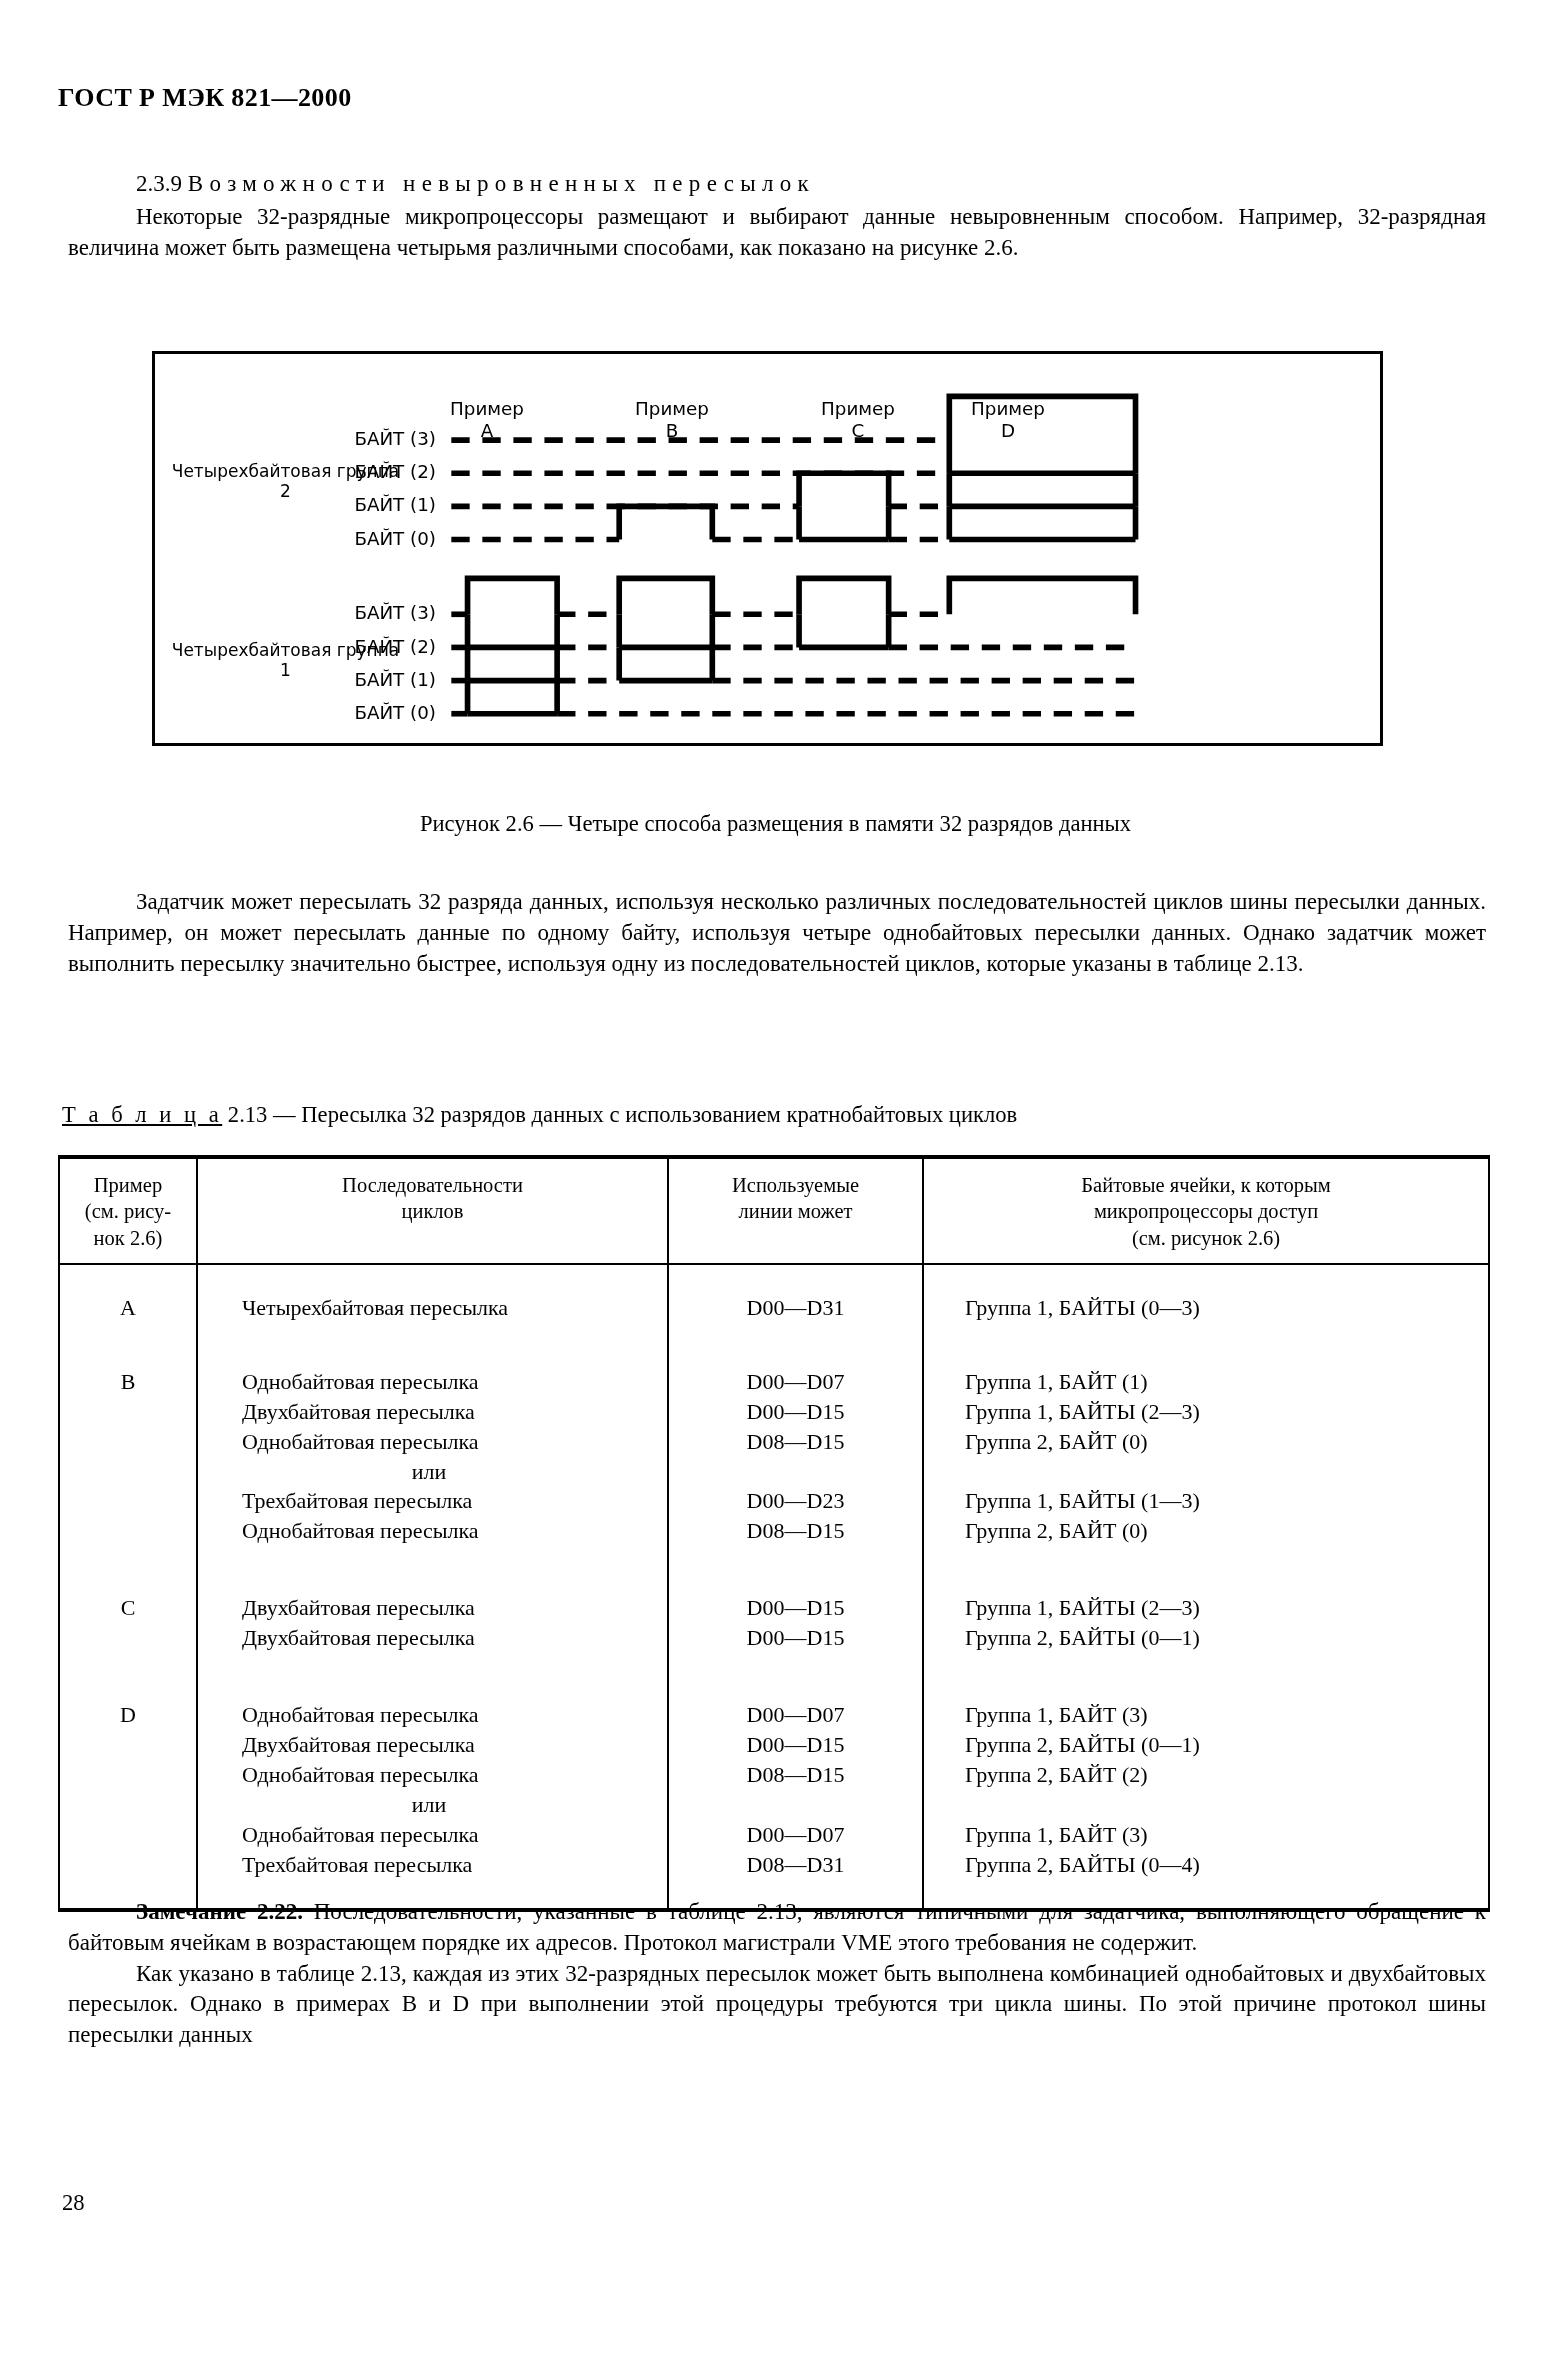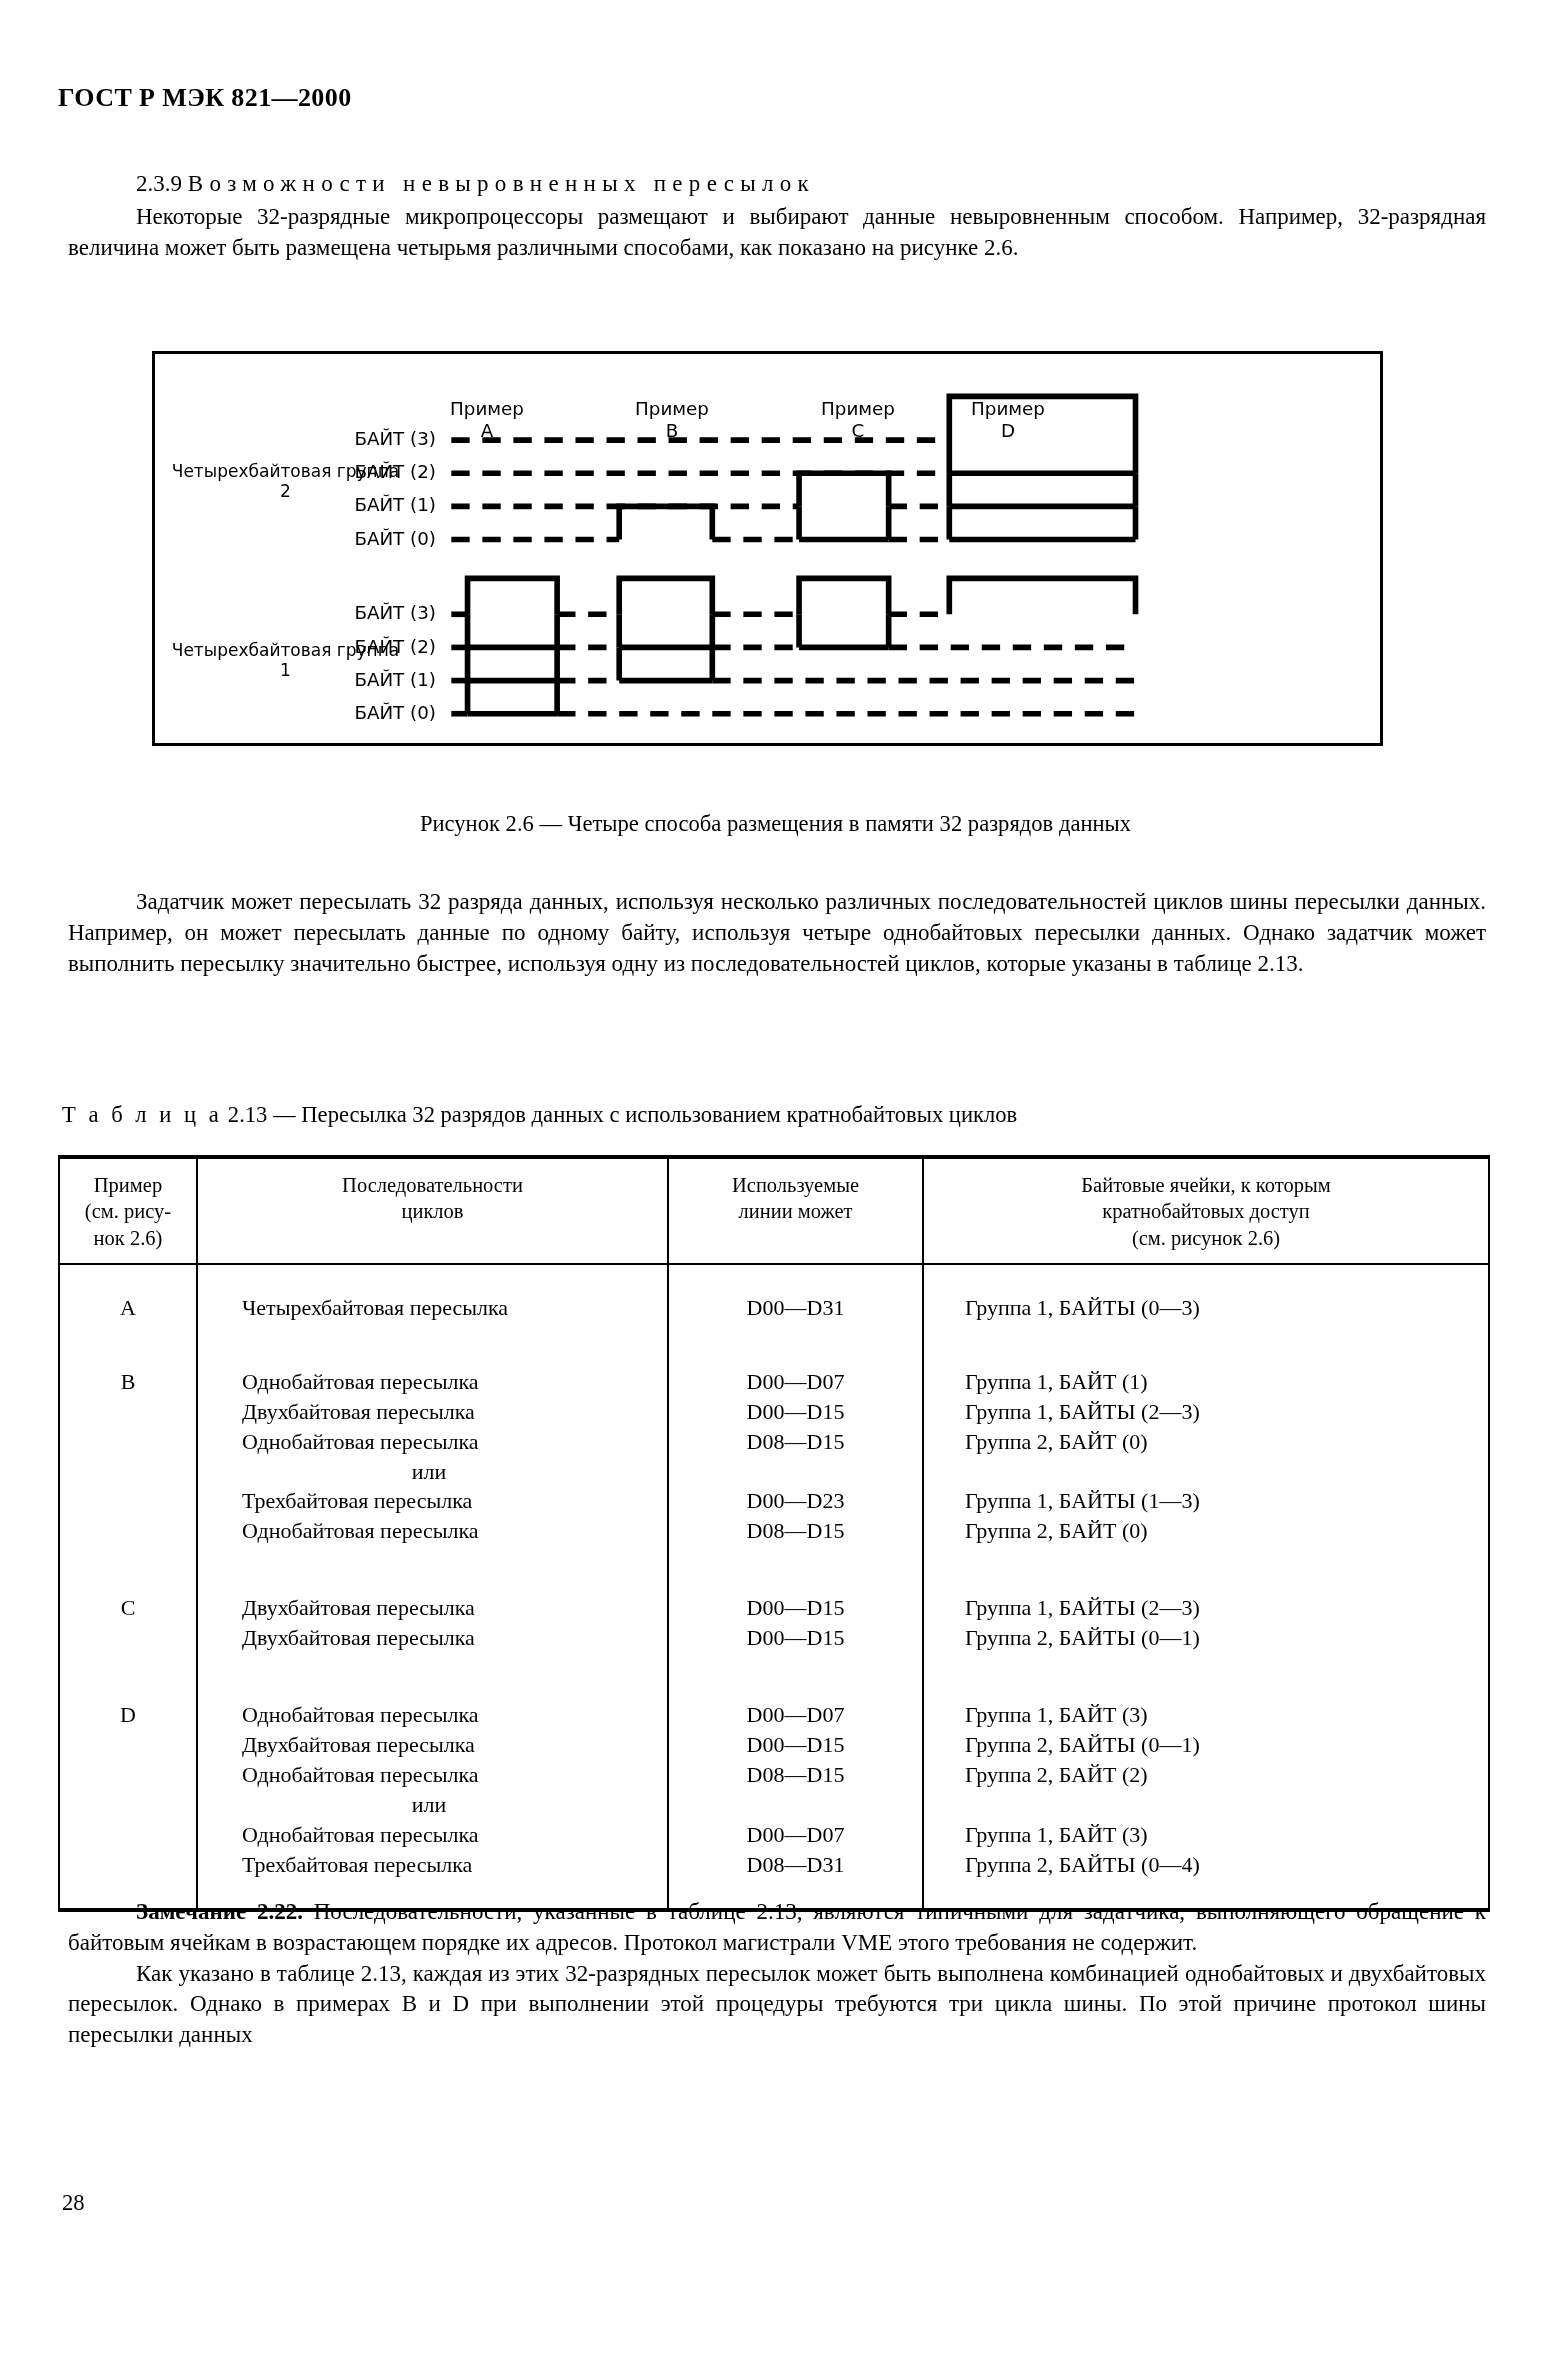--- a/index.html
+++ b/index.html
@@ -109,21 +109,21 @@
   }
 
   
   .table-caption {
     position: absolute;
     left: 62px;
     top: 1102px;
     font-size: 22.6px;
     white-space: nowrap;
   }
-  .table-caption .sp { letter-spacing: 3.5px; }
+  .table-caption .sp { letter-spacing: 3.5px; text-decoration: underline; }
 
   
   .data-table {
     position: absolute;
     left: 58px;
     top: 1155px;
     width: 1430px;
     border-collapse: collapse;
     font-size: 22px;
     table-layout: fixed;
@@ -331,21 +331,21 @@
         <th>
           <div>Последовательности</div>
           <div>циклов</div>
         </th>
         <th>
           <div>Используемые</div>
           <div>линии может</div>
         </th>
         <th>
           <div>Байтовые ячейки, к которым</div>
-          <div>кратнобайтовых доступ</div>
+          <div>микропроцессоры доступ</div>
           <div>(см. рисунок 2.6)</div>
         </th>
       </tr>
     </thead>
     <tbody>
 
       <tr class="firstrow">
         <td class="cell-ex">
           <div style="height:28px"></div>
           <div class="lh">A</div>

